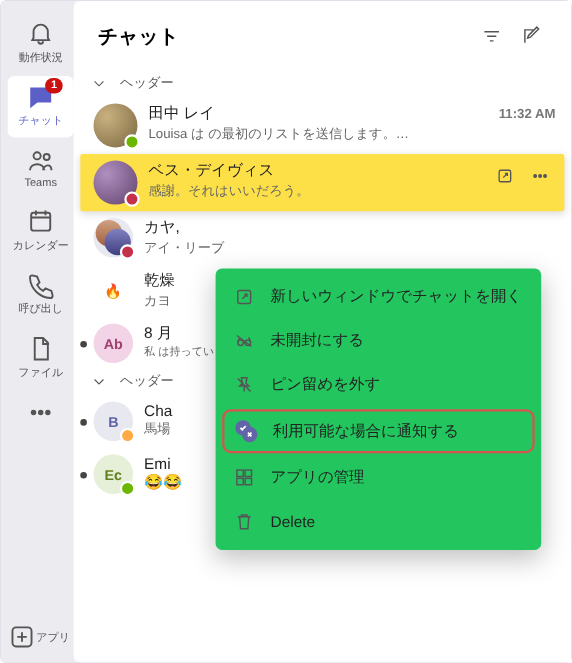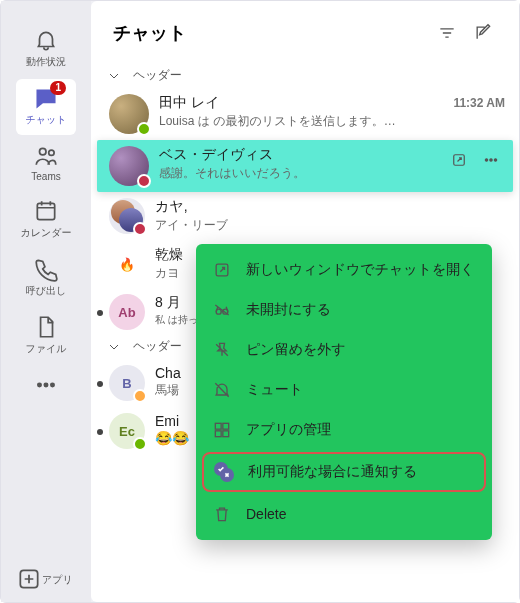--- a/index.html
+++ b/index.html
@@ -1,18 +1,18 @@
 <!DOCTYPE html>
 <html><head>
 <meta charset="utf-8">
 <style>
   * { box-sizing: border-box; margin: 0; padding: 0; }
   body { font-family: "Segoe UI", "Yu Gothic UI", Meiryo, sans-serif; background: #fff; width: 520px; height: 603px; overflow: hidden; position: relative; }
   .app { display: flex; height: 100%; background: #f0f0f5; border: 1px solid #e0e0e8; border-radius: 6px; }
-  .rail { width: 90px; background: #ebebf0; display: flex; flex-direction: column; align-items: center; padding-top: 20px; gap: 2px; }
+  .rail { width: 66px; background: #ebebf0; display: flex; flex-direction: column; align-items: flex-end; padding-top: 10px; gap: 2px; }
   .rail-item { width: 60px; display: flex; flex-direction: column; align-items: center; padding: 6px 0 8px; border-radius: 6px; cursor: pointer; position: relative; }
   .rail-item.active { background: #ffffff; }
   .rail-item .lbl { font-size: 10px; color: #555; margin-top: 2px; text-align:center; }
   .rail-item.active .lbl { color: #5b5fc7; }
   .rail svg { width: 26px; height: 26px; stroke: #555; fill: none; stroke-width: 1.6; }
   .rail-item.active svg { stroke: #5b5fc7; fill:#5b5fc7; }
   .badge { position: absolute; top: 2px; right: 10px; background: #cc1111; color:#fff; font-size:10px; font-weight:bold; border-radius: 10px; padding: 0 5px; line-height:14px; }
   .rail-spacer { flex: 1; }
   .rail-apps { width:60px; display:flex; flex-direction:row; align-items:center; padding:6px 0 10px; cursor:pointer;}
   .rail-apps svg { width:26px; height:26px; stroke:#555; fill:none; stroke-width:1.6;}
@@ -21,21 +21,21 @@
   .panel { flex:1; background:#fff; border-top-left-radius:6px; border-bottom-left-radius:6px; display:flex; flex-direction:column; overflow:hidden;}
   .panel-head { display:flex; align-items:center; padding: 14px 18px 14px 22px; }
   .panel-head h1 { font-size: 18px; font-weight:700; flex:1; }
   .head-ic { width:36px; height:36px; display:flex; align-items:center; justify-content:center; border-radius:4px; cursor:pointer; }
   .head-ic svg { width:20px; height:20px; stroke:#555; fill:none; stroke-width:1.6; }
 
   .sect { padding: 2px 14px 4px 18px; display:flex; align-items:center; gap:14px; color:#555; font-size:12px; cursor:pointer;}
   .sect svg { width:10px; height:10px; stroke:#555; fill:#555; }
 
   .item { display:flex; align-items:flex-start; padding: 6px 14px 6px 18px; gap:10px; cursor:pointer; position:relative;}
-  .item.sel { background:#5eead4; box-shadow: 0 2px 8px rgba(0,0,0,0.15); border-radius: 2px; margin:0 6px; padding-left:12px; padding-right:8px;}
+  .item.sel { background:#fde047; box-shadow: 0 2px 8px rgba(0,0,0,0.15); border-radius: 2px; margin:0 6px; padding-left:12px; padding-right:8px;}
   .av { width:40px; height:40px; border-radius:50%; flex-shrink:0; position:relative; display:flex; align-items:center; justify-content:center; font-size:14px; font-weight:600; color:#fff;}
   .av.sm { width:36px; height:36px; font-size:13px;}
   .presence { position:absolute; right:-2px; bottom:-2px; width:14px; height:14px; border-radius:50%; border:2px solid #fff;}
   .pres-avail { background:#6bb700;}
   .pres-busy { background:#c4314b;}
   .pres-away { background:#ffaa44;}
   .body { flex:1; min-width:0; }
   .row1 { display:flex; align-items:baseline; }
   .nm { font-size:14px; color:#222; font-weight:400; flex:1; white-space:nowrap; overflow:hidden; text-overflow:ellipsis;}
   .tm { font-size:12px; color:#777; margin-left:6px;font-weight:bold;}
@@ -280,51 +280,45 @@
           <path d="M11 14h2M5 14l2-6M19 14l-2-6M4 6l16 12"></path>
         </svg>
       <span>未開封にする</span>
     </div>
     <div class="mi">
       <svg viewBox="0 0 24 24">
           <path d="M9 4h6l-1 6 3 3H7l3-3zM12 13v6M5 5l14 14"></path>
         </svg>
       <span>ピン留めを外す</span>
     </div>
-    <div class="mi">
-      <svg viewBox="0 0 24 24">
-          <path d="M6 16V11a6 6 0 0 1 12 0v5l1 2H5zM4 4l16 16"></path>
-        </svg>
-      <span>ミュート</span>
-    </div>
-    <div class="mi">
-      <svg viewBox="0 0 24 24">
-          <rect x="4" y="4" width="7" height="7"></rect>
-          <rect x="13" y="4" width="7" height="7"></rect>
-          <rect x="4" y="13" width="7" height="7"></rect>
-          <rect x="13" y="13" width="7" height="7"></rect>
-        </svg>
-      <span>アプリの管理</span>
-    </div>
     <div class="mi hl">
       <span class="dual">
         <span class="c1">
             <svg viewBox="0 0 10 10">
               <path d="M2 5l2 2 4-4"></path>
             </svg>
           </span>
         <span class="c2">
             <svg viewBox="0 0 10 10">
               <path d="M3 3l4 4M7 3l-4 4"></path>
             </svg>
           </span>
       </span>
       <span>利用可能な場合に通知する</span>
     </div>
     <div class="mi">
       <svg viewBox="0 0 24 24">
+          <rect x="4" y="4" width="7" height="7"></rect>
+          <rect x="13" y="4" width="7" height="7"></rect>
+          <rect x="4" y="13" width="7" height="7"></rect>
+          <rect x="13" y="13" width="7" height="7"></rect>
+        </svg>
+      <span>アプリの管理</span>
+    </div>
+    <div class="mi">
+      <svg viewBox="0 0 24 24">
           <path d="M5 7h14M9 7V5h6v2M7 7l1 13h8l1-13"></path>
         </svg>
       <span>Delete</span>
     </div>
   </div>
 
 </div>
 
 </body></html>

